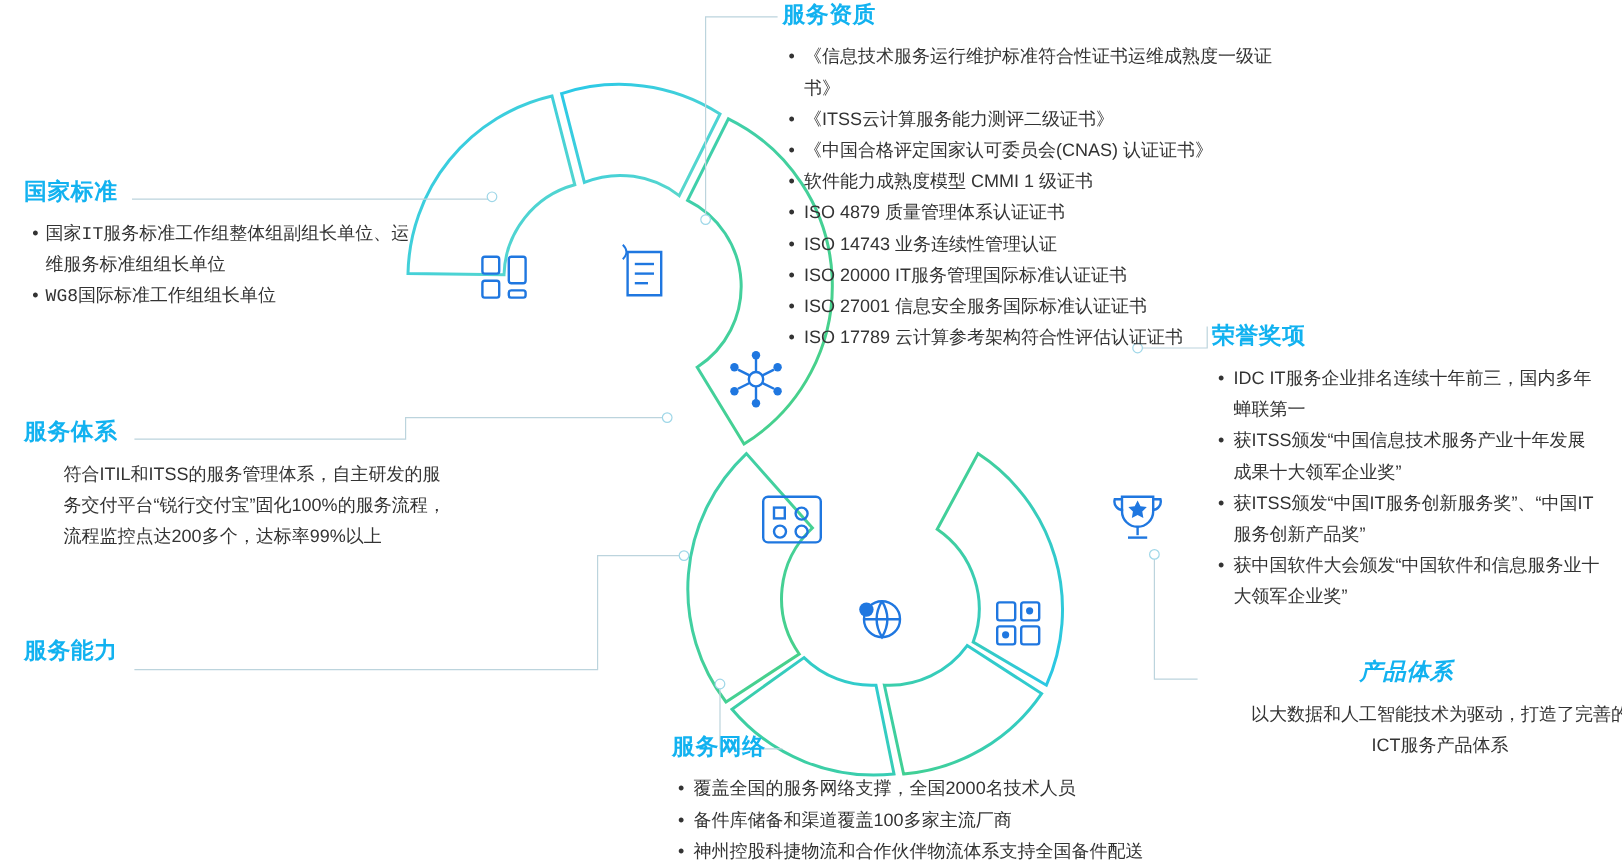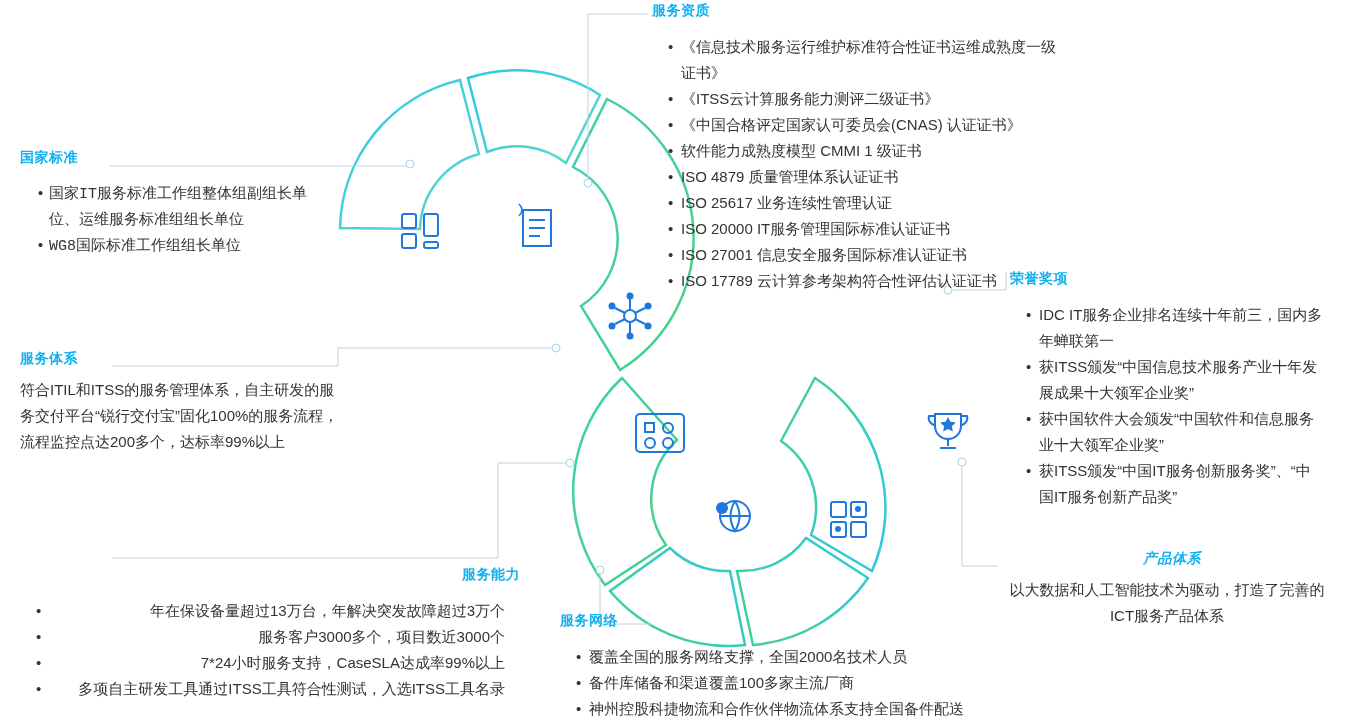--- a/index.html
+++ b/index.html
@@ -24,33 +24,33 @@
   .svg-layer {
     position: absolute;
     left: 0; top: 0;
     width: 1352px;
     height: 721px;
   }
   .block {
     position: absolute;
   }
   .block-title {
-    font-size: 14px;
+    font-size: 19px;
     font-weight: bold;
     color: #12b2f0;
     letter-spacing: 0.5px;
     margin: 0 0 10px 0;
     line-height: 1.2;
   }
   .block-title.italic {
     font-style: italic;
   }
   ul.items {
     list-style: none;
-    margin: 15px;
+    margin: 4px;
     padding: 0;
   }
   ul.items > li {
     position: relative;
     padding-left: 14px;
     font-size: 15px;
     line-height: 26px;
     color: #333333;
   }
   ul.items > li::before {
@@ -59,28 +59,29 @@
     left: 1px;
     top: 0;
     color: #333333;
     font-size: 15px;
     line-height: 26px;
   }
   .para {
     font-size: 15px;
     line-height: 26px;
     color: #333333;
+    margin-left: 33px;
   }
 
   
   #b-national      { left: 20px;   top: 150px;  width: 330px; font-family: Liberation Mono, monospace; }
   #b-quali        { left: 652px;  top: 2px;    width: 430px; }
   #b-honor        { left: 1010px; top: 270px;  width: 330px; }
   #b-system       { left: 20px;   top: 350px;  width: 330px; }
-  #b-capability   { left: 20px;   top: 566px;  width: 500px; text-align: right; }
+  #b-capability   { left: 20px;   top: 532px;  width: 500px; }
   #b-product      { left: 1002px; top: 550px;  width: 340px; text-align: center; }
   #b-network      { left: 560px;  top: 612px;  width: 420px; }
 
   #b-system .para { width: 320px; }
   #b-product .para { width: 330px; }
 </style>
 </head>
 <body>
 
 <div class="stage">
@@ -237,50 +238,44 @@
   </div>
 
   <div class="block" id="b-quali">
     <div class="block-title">服务资质</div>
     <ul class="items">
       <li>《信息技术服务运行维护标准符合性证书运维成熟度一级证书》</li>
       <li>《ITSS云计算服务能力测评二级证书》</li>
       <li>《中国合格评定国家认可委员会(CNAS) 认证证书》</li>
       <li>软件能力成熟度模型 CMMI 1 级证书</li>
       <li>ISO 4879 质量管理体系认证证书</li>
-      <li>ISO 25617 业务连续性管理认证</li>
+      <li>ISO 14743 业务连续性管理认证</li>
       <li>ISO 20000 IT服务管理国际标准认证证书</li>
       <li>ISO 27001 信息安全服务国际标准认证证书</li>
       <li>ISO 17789 云计算参考架构符合性评估认证证书</li>
     </ul>
   </div>
 
   <div class="block" id="b-honor">
     <div class="block-title">荣誉奖项</div>
     <ul class="items">
       <li>IDC  IT服务企业排名连续十年前三，国内多年蝉联第一</li>
       <li>获ITSS颁发“中国信息技术服务产业十年发展成果十大领军企业奖”</li>
+      <li>获ITSS颁发“中国IT服务创新服务奖”、“中国IT服务创新产品奖”</li>
       <li>获中国软件大会颁发“中国软件和信息服务业十大领军企业奖”</li>
-      <li>获ITSS颁发“中国IT服务创新服务奖”、“中国IT服务创新产品奖”</li>
     </ul>
   </div>
 
   <div class="block" id="b-system">
     <div class="block-title">服务体系</div>
     <div class="para">符合ITIL和ITSS的服务管理体系，自主研发的服务交付平台“锐行交付宝”固化100%的服务流程，流程监控点达200多个，达标率99%以上</div>
   </div>
 
   <div class="block" id="b-capability">
     <div class="block-title">服务能力</div>
-    <ul class="items">
-      <li>年在保设备量超过13万台，年解决突发故障超过3万个</li>
-      <li>服务客户3000多个，项目数近3000个</li>
-      <li>7*24小时服务支持，CaseSLA达成率99%以上</li>
-      <li>多项自主研发工具通过ITSS工具符合性测试，入选ITSS工具名录</li>
-    </ul>
   </div>
 
   <div class="block" id="b-network">
     <div class="block-title">服务网络</div>
     <ul class="items">
       <li>覆盖全国的服务网络支撑，全国2000名技术人员</li>
       <li>备件库储备和渠道覆盖100多家主流厂商</li>
       <li>神州控股科捷物流和合作伙伴物流体系支持全国备件配送</li>
     </ul>
   </div>

